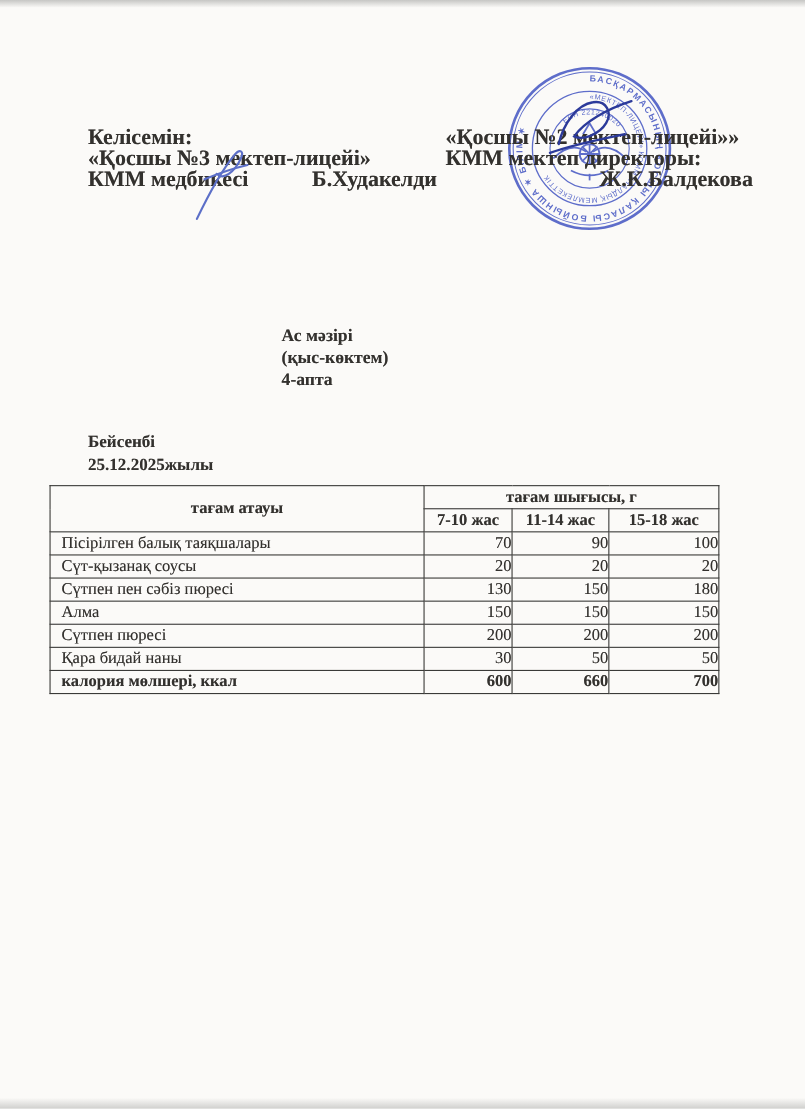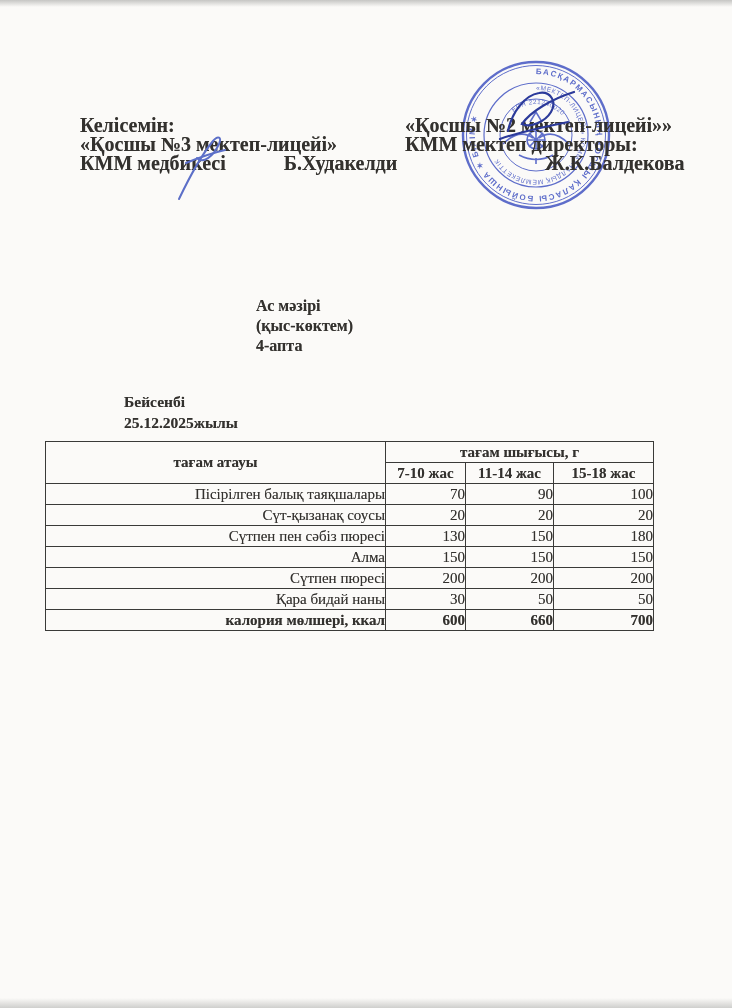--- a/index.html
+++ b/index.html
@@ -24,33 +24,33 @@
   .approval-right { left:405px; top:116px; }
   .sign-line .gap { display:inline-block; width:58px; }
   .signer-right { display:block; margin-left:140px; }
 
   .doc-title {
     position:absolute; left:256px; top:296px; width:200px;
     text-align:left; font-size:16px; font-weight:bold; line-height:20px;
   }
   .day-block {
     position:absolute; left:80px; top:391px;
-    font-size:15.5px; font-weight:bold; line-height:21px;margin-left:44px;
+    font-size:15.5px; font-weight:bold; line-height:21px;
   }
 
   table.menu {
     position:absolute; left:45px; top:441px; width:608px;
     border-collapse:collapse; table-layout:fixed;
   }
   table.menu th, table.menu td {
     border:1.5px solid #3a3a38; height:20px; padding:0;
     font-size:15px; line-height:19px; overflow:hidden; white-space:nowrap;
   }
   table.menu th { font-weight:bold; text-align:center; }
-  table.menu td.dish { text-align:right; padding-left:10px; }
+  table.menu td.dish { text-align:left; padding-left:10px; }
   table.menu td.num { text-align:right; }
   table.menu tr.total td { font-weight:bold; }
 
   .stamp-wrap { position:absolute; left:459px; top:58px; width:154px; height:154px; opacity:0.85; }
   .sig-overlay { position:absolute; left:0; top:0; width:732px; height:1008px; pointer-events:none; }
 </style>
 </head>
 <body>
 
 <div class="page">

